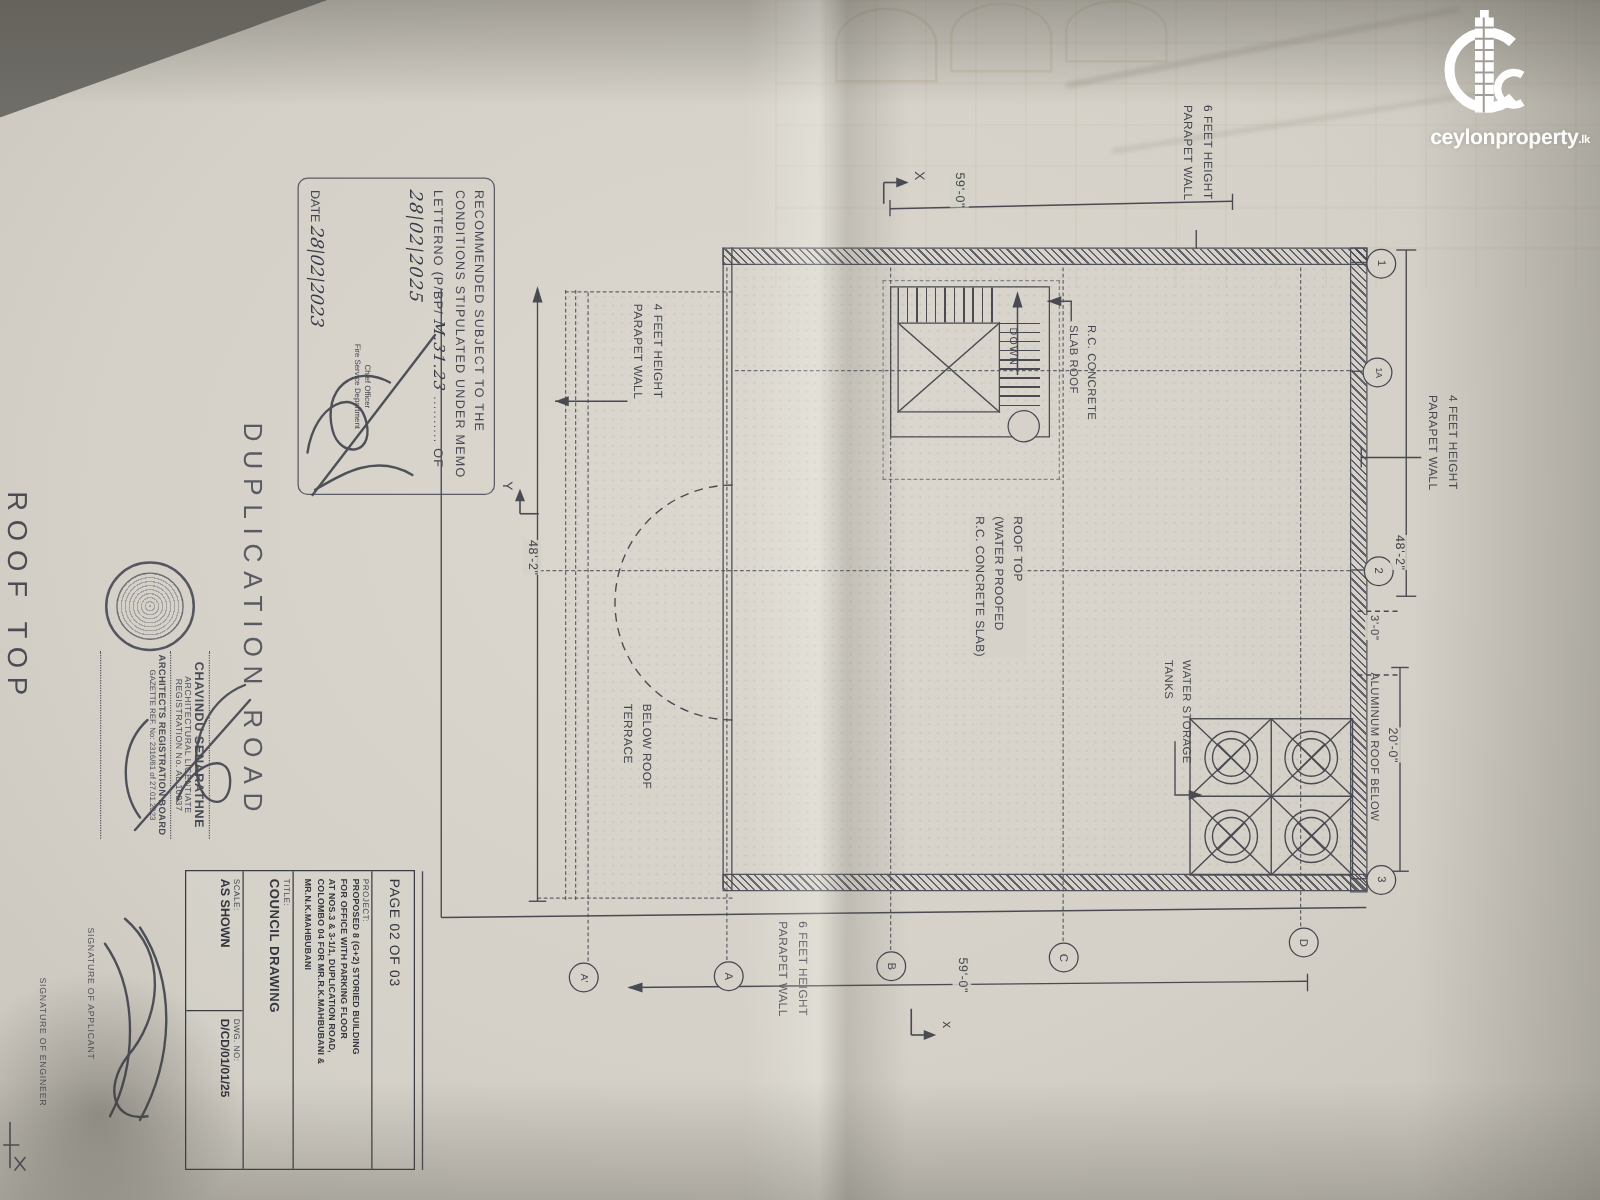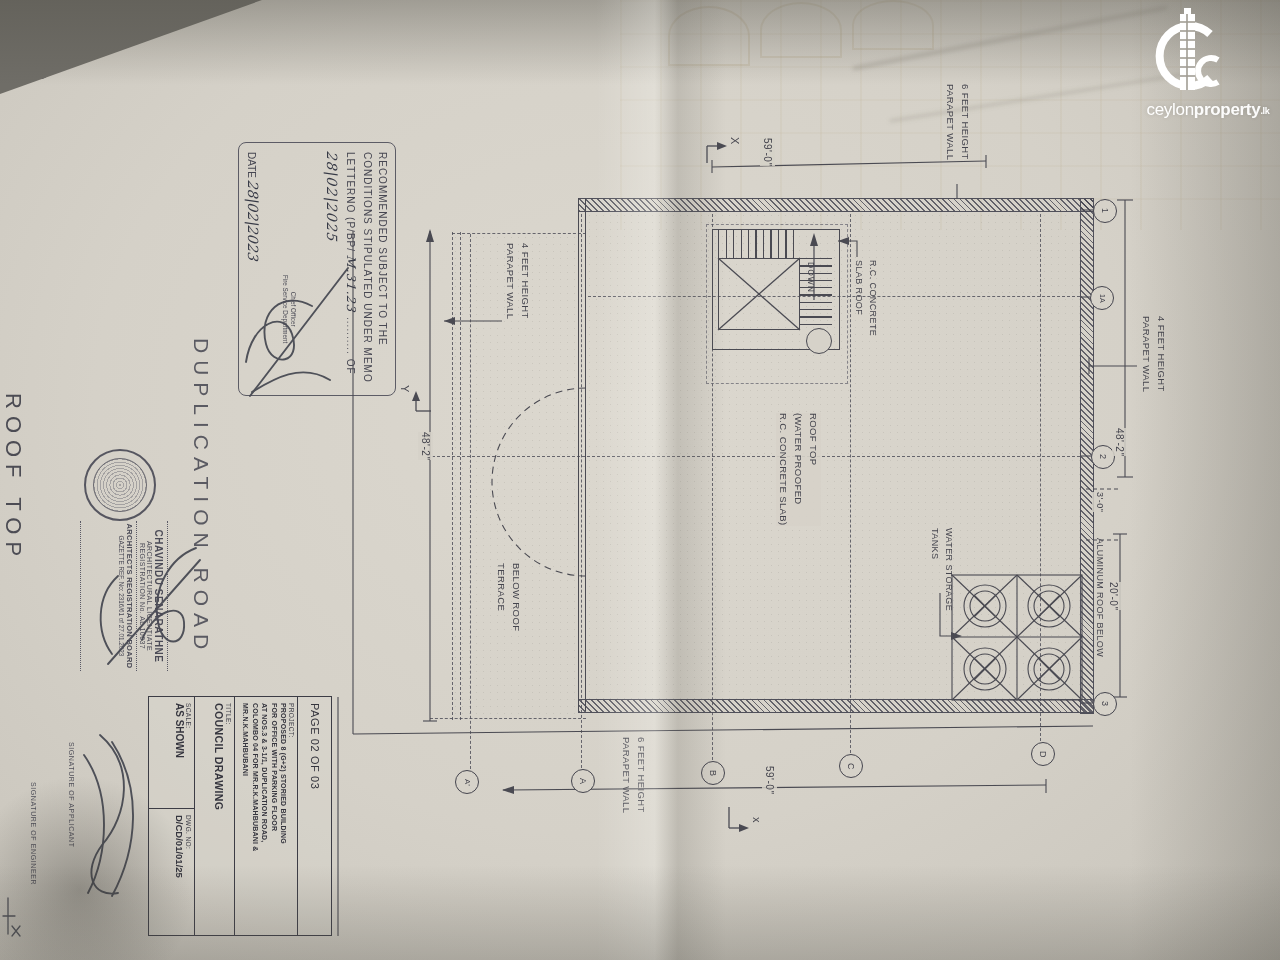--- a/index.html
+++ b/index.html
@@ -32,21 +32,21 @@
       display:inline-block;transform:skewX(-8deg);font-size:12px;}
   #title-block{width:240px;height:184px;left:120px;top:724px;border:1.3px solid #3c3c45;
     box-sizing:border-box;color:#35353e;display:flex;flex-direction:column;background:rgba(218,214,205,.35);}
   #title-block .row{border-bottom:1.1px solid #3c3c45;box-sizing:border-box;padding:2px 6px;}
   .lbl{font-size:6.5px;letter-spacing:.4px;color:#45454e;}
   #arch-stamp{width:150px;height:88px;left:49px;top:552px;color:#4b4b57;text-align:center;
     border-top:1.5px dotted #5a5a66;border-bottom:1.5px dotted #5a5a66;padding:3px 0;box-sizing:border-box;}
   .shade{position:absolute;pointer-events:none;}
   #logo-text{position:absolute;left:1100px;top:90px;width:180px;text-align:center;color:#fff;
     font-size:17px;letter-spacing:-.3px;text-shadow:0 0 4px rgba(0,0,0,.15);}
-  #logo-text .b{font-weight:400;margin-left:40px;}
+  #logo-text .b{font-weight:700;margin-left:40px;}
   #logo-text .p{font-weight:600;opacity:.96;}
   #logo-text .lk{font-size:9px;font-weight:700;vertical-align:1px;}
 </style>
 </head>
 <body>
 
 <div id="paper"></div>
 
 <div class="abs shade" style="left:620px;top:0;width:660px;height:230px;opacity:.5;
      background-image:repeating-linear-gradient(90deg,rgba(150,122,62,.12) 0 2px,transparent 2px 40px),

